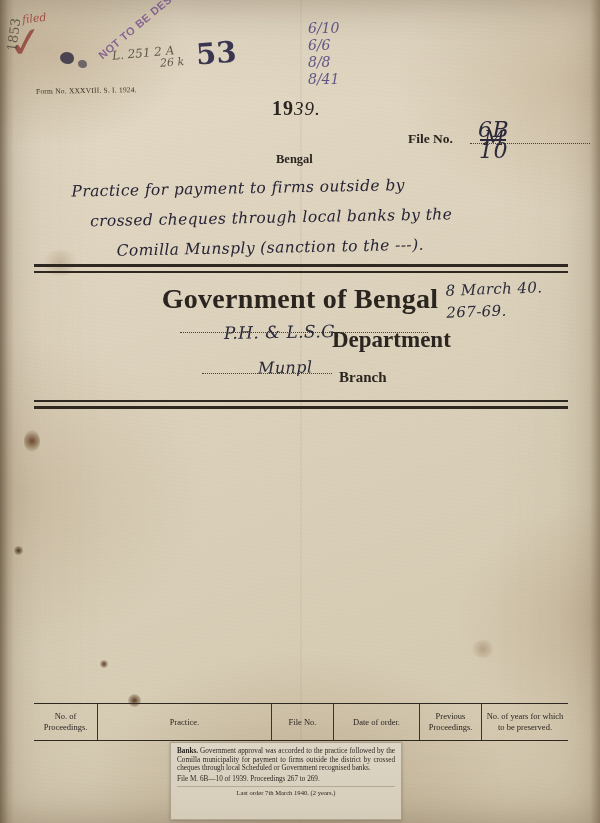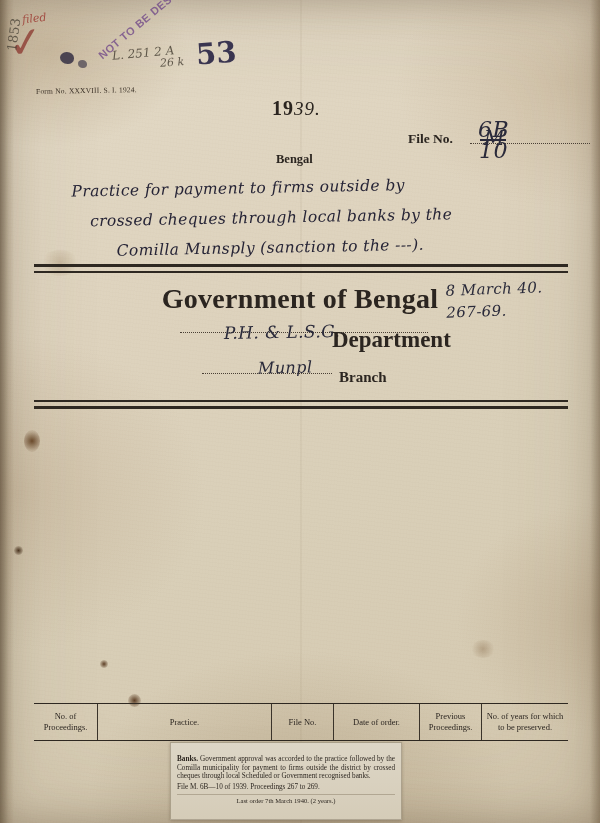--- a/index.html
+++ b/index.html
@@ -313,21 +313,21 @@
 
   
   .slip {
     position: absolute;
     left: 170px; top: 742px;
     width: 232px;
     height: 78px;
     background: linear-gradient(180deg, #ddd6c6 0%, #d5ccb8 100%);
     border: 1px solid rgba(90,75,50,0.35);
     box-shadow: 0 1px 3px rgba(60,45,25,0.28);
-    padding: 12px 6px;
+    padding: 4px 6px;
     box-sizing: border-box;
     font-size: 7.2px;
     line-height: 8.6px;
     text-align: justify;
     color: #2d2721;
     overflow: hidden;
   }
   .slip .last {
     text-align: center;
     margin-top: 3px;
@@ -366,20 +366,26 @@
   <div class="tick-mark">✓</div>
   <div class="scrib-red" style="left:22px;top:12px;font-size:11px;transform:rotate(-6deg);">filed</div>
   <div class="left-num">1853</div>
   <div class="scrib-pencil" style="left:112px;top:46px;font-size:12px;transform:rotate(-5deg);">L. 251 2 A</div>
   <div class="scrib-pencil" style="left:160px;top:56px;font-size:11px;transform:rotate(-4deg);">26 k</div>
   <div class="ink-blob" style="left:60px;top:52px;width:14px;height:12px;"></div>
   <div class="ink-blob" style="left:78px;top:60px;width:9px;height:8px;opacity:.6;"></div>
   <div class="big53">53</div>
   <div class="stamp-diag">NOT TO BE DESTROYED IN 1960</div>
 
+  <div class="purple-top">
+    <div>6/10</div>
+    <div>6/6</div>
+    <div>8/8</div>
+    <div>8/41</div>
+  </div>
 
   <div class="form-code">Form No. XXXVIII. S. I. 1924.</div>
 
   <div class="year-block">
     <span>19</span><span class="year-hand">39.</span>
   </div>
 
   <div class="fileno-label">File No.</div>
   <div class="fileno-dots"></div>
   <div class="hand hand-mletter">M</div>

